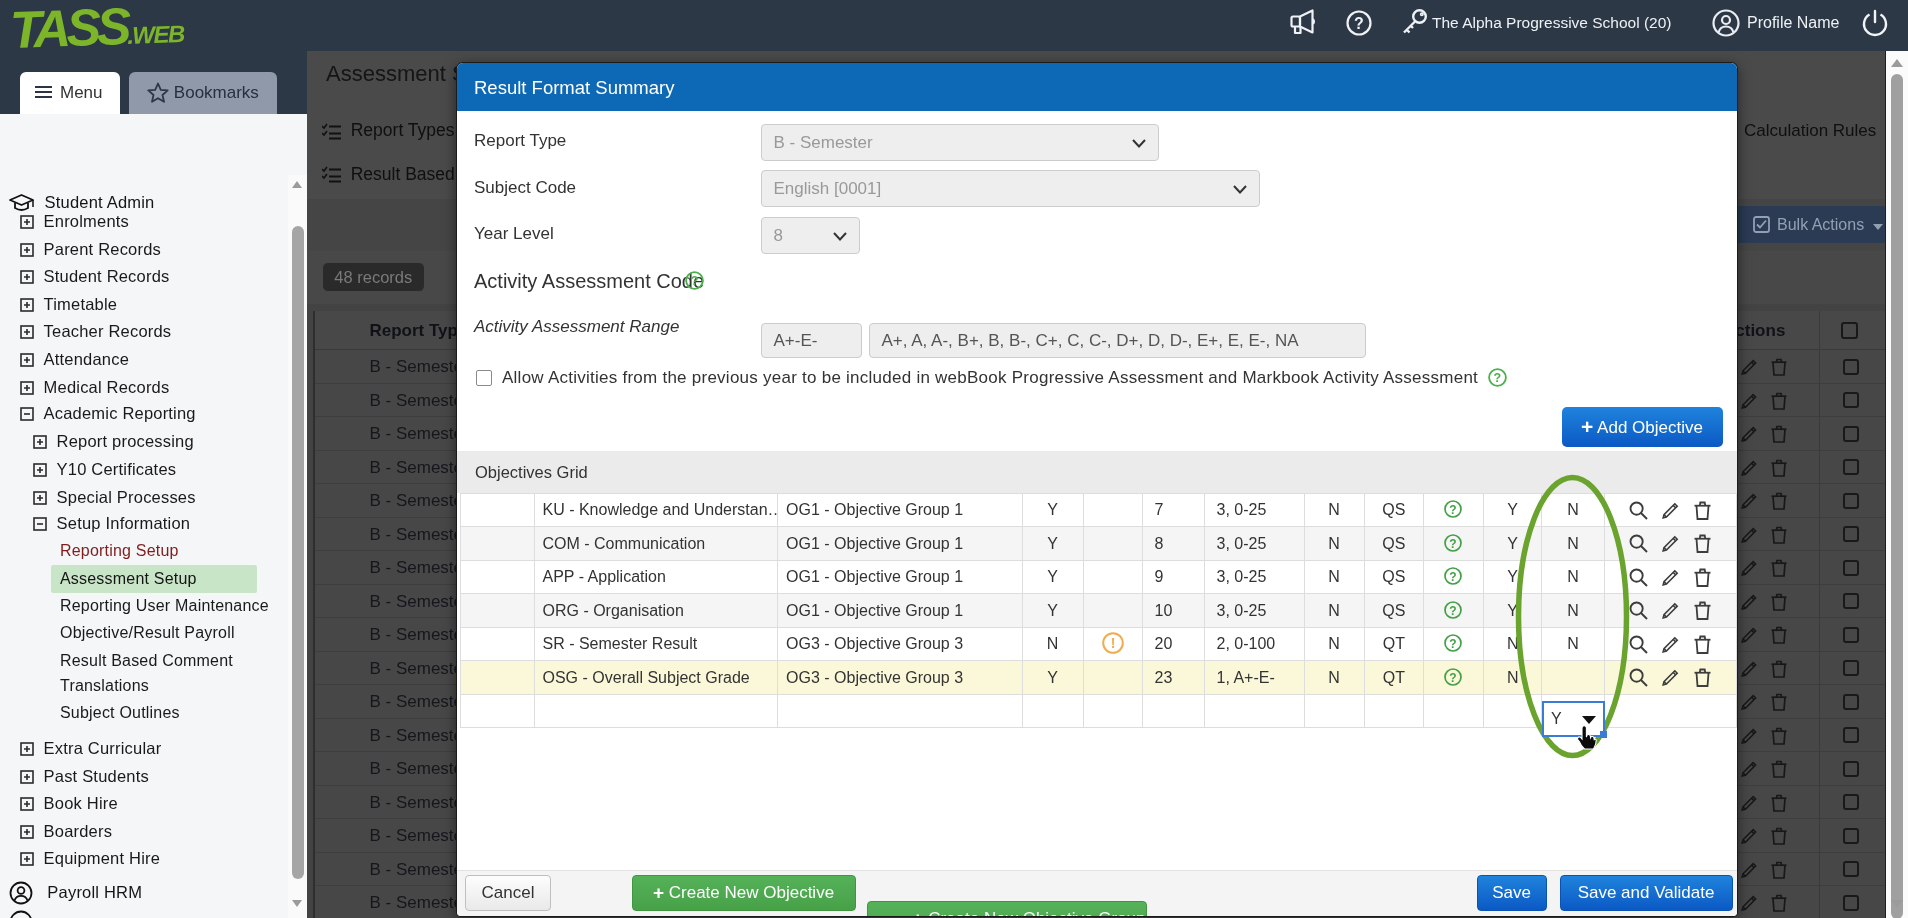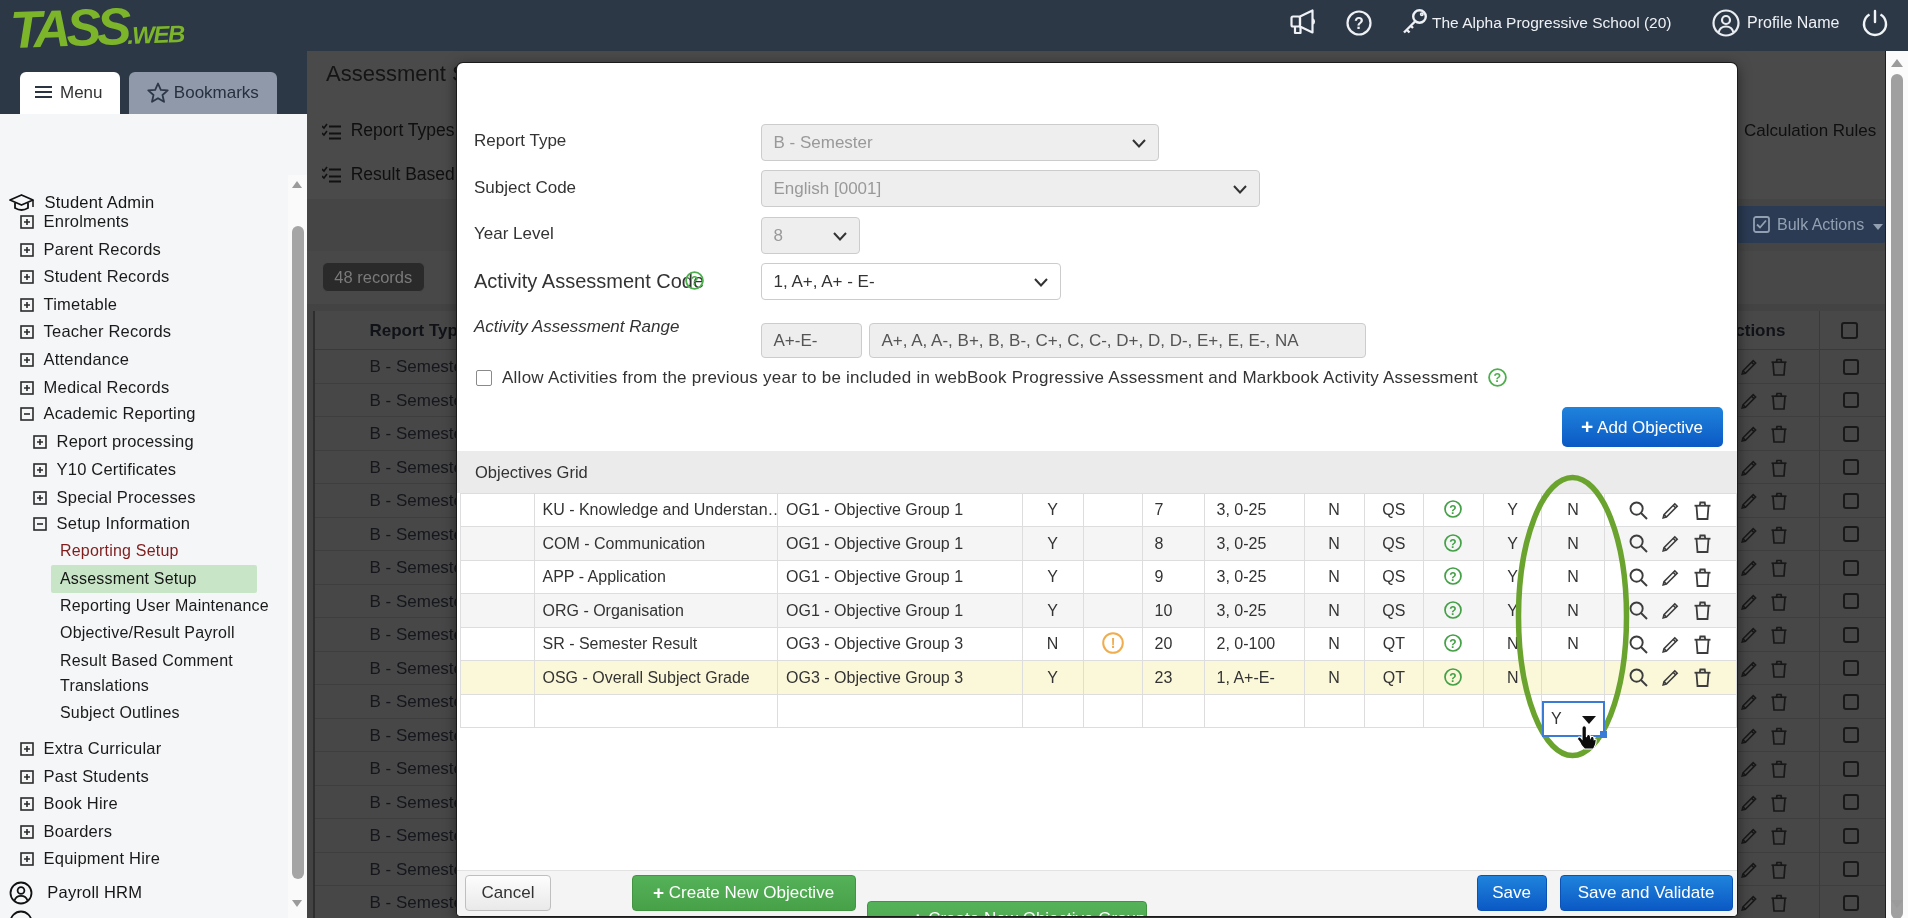--- a/index.html
+++ b/index.html
@@ -464,39 +464,37 @@
 <div class="abs" style="left:9px;top:796px;width:24px;height:10px;overflow:hidden;"><svg width="24" height="24" viewBox="0 0 24 24">
           <circle cx="12" cy="12" r="10.5" fill="none" stroke="#111" stroke-width="1.8"></circle>
         </svg></div>
 <div class="abs" style="left:288px;top:61px;width:19px;height:743px;background:#fafafa;">
         <div class="abs" style="left:4px;top:6px;width:0;height:0;border-left:5.5px solid transparent;border-right:5.5px solid transparent;border-bottom:7px solid #9b9b9b;"></div>
         <div class="abs" style="left:3.5px;top:51px;width:12px;height:653px;background:#a5a5a5;border-radius:6px;"></div>
         <div class="abs" style="left:4px;top:725px;width:0;height:0;border-left:5.5px solid transparent;border-right:5.5px solid transparent;border-top:7px solid #9b9b9b;"></div>
       </div>
 </div>
 <div class="abs" id="modal" style="left:457px;top:63px;width:1280px;height:853px;background:#fff;border-radius:6px 6px 4px 4px;box-shadow:0 0 0 1px #1b1b1b,0 3px 14px rgba(0,0,0,.55);overflow:hidden;">
+<div class="abs" style="left:0;top:0;width:1280px;height:48px;background:#0d68b5;color:#fff;font-size:18.5px;font-weight:500;line-height:49px;"><span style="margin-left:17px;">Result Format Summary</span></div>
 <div class="abs" style="left:17px;top:68px;height:20px;line-height:20px;font-size:17px;color:#333;">Report Type</div>
 <div class="abs" style="left:17px;top:115px;height:20px;line-height:20px;font-size:17px;color:#333;">Subject Code</div>
 <div class="abs" style="left:17px;top:161px;height:20px;line-height:20px;font-size:17px;color:#333;">Year Level</div>
 <div class="abs" style="left:17px;top:208px;height:20px;line-height:20px;font-size:20px;color:#333;">Activity Assessment Code</div>
 <div class="abs" style="left:17px;top:254px;height:20px;line-height:20px;font-size:17px;color:#333;font-style:italic;">Activity Assessment Range</div>
 <div class="abs" style="left:228px;top:208px;"><svg class="ic" width="19" height="19" viewBox="0 0 19 19" style="margin-bottom:3px;">
           <circle cx="9.5" cy="9.5" r="8.4" fill="none" stroke="#4cae4c" stroke-width="1.8"></circle>
           <text x="9.5" y="14" font-size="12.5" font-weight="bold" fill="#4cae4c" text-anchor="middle" font-family="Liberation Sans,sans-serif">?</text>
         </svg></div>
 <div class="abs" style="left:303.5px;top:60.5px;width:398px;height:37px;background:#eee;border:1px solid #ccc;border-radius:4px;line-height:35px;font-size:17px;color:#999;"><span style="margin-left:12px;">B - Semester</span><svg width="14" height="9" viewBox="0 0 14 9" style="position:absolute;right:12px;top:14px;">
           <path d="M1 1 L7 7.5 L13 1" fill="none" stroke="#333" stroke-width="2"></path>
         </svg></div>
 <div class="abs" style="left:303.5px;top:107px;width:499px;height:37px;background:#eee;border:1px solid #ccc;border-radius:4px;line-height:35px;font-size:17px;color:#999;"><span style="margin-left:12px;">English [0001]</span><svg width="14" height="9" viewBox="0 0 14 9" style="position:absolute;right:12px;top:14px;">
           <path d="M1 1 L7 7.5 L13 1" fill="none" stroke="#333" stroke-width="2"></path>
         </svg></div>
 <div class="abs" style="left:303.5px;top:153.5px;width:99px;height:37px;background:#eee;border:1px solid #ccc;border-radius:4px;line-height:35px;font-size:17px;color:#999;"><span style="margin-left:12px;">8</span><svg width="14" height="9" viewBox="0 0 14 9" style="position:absolute;right:12px;top:14px;">
-          <path d="M1 1 L7 7.5 L13 1" fill="none" stroke="#333" stroke-width="2"></path>
-        </svg></div>
-<div class="abs" style="left:303.5px;top:200px;width:300px;height:37px;background:#fff;border:1px solid #ccc;border-radius:4px;line-height:35px;font-size:17px;color:#333;"><span style="margin-left:12px;">1, A+, A+ - E-</span><svg width="14" height="9" viewBox="0 0 14 9" style="position:absolute;right:12px;top:14px;">
           <path d="M1 1 L7 7.5 L13 1" fill="none" stroke="#333" stroke-width="2"></path>
         </svg></div>
 <div class="abs" style="left:303.5px;top:259.5px;width:101px;height:35px;background:#eee;border:1px solid #ccc;border-radius:4px;line-height:33px;font-size:17px;color:#555;"><span style="margin-left:12px;">A+-E-</span></div>
 <div class="abs" style="left:411.5px;top:259.5px;width:497px;height:35px;background:#eee;border:1px solid #ccc;border-radius:4px;line-height:33px;font-size:17px;color:#555;"><span style="margin-left:12px;">A+, A, A-, B+, B, B-, C+, C, C-, D+, D, D-, E+, E, E-, NA</span></div>
 <div class="abs" style="left:19px;top:306.5px;width:16px;height:16px;border:1.5px solid #8a8a8a;border-radius:2px;background:#fff;"></div>
 <div class="abs" style="left:45px;top:304.5px;height:20px;line-height:20px;font-size:17px;letter-spacing:.25px;color:#333;">Allow Activities from the previous year to be included in webBook Progressive Assessment and Markbook Activity Assessment&nbsp;&nbsp;<svg class="ic" width="19" height="19" viewBox="0 0 19 19" style="margin-bottom:3px;">
           <circle cx="9.5" cy="9.5" r="8.4" fill="none" stroke="#4cae4c" stroke-width="1.8"></circle>
           <text x="9.5" y="14" font-size="12.5" font-weight="bold" fill="#4cae4c" text-anchor="middle" font-family="Liberation Sans,sans-serif">?</text>
         </svg></div>
 <div class="abs" style="left:1104.5px;top:343.5px;width:161px;height:40px;background:linear-gradient(#1f83dc,#0b59c4);border-radius:5px;color:#fff;text-align:center;line-height:40px;font-size:17px;"><span style="font-size:21px;font-weight:bold;vertical-align:-1px;">+</span> Add Objective</div>

